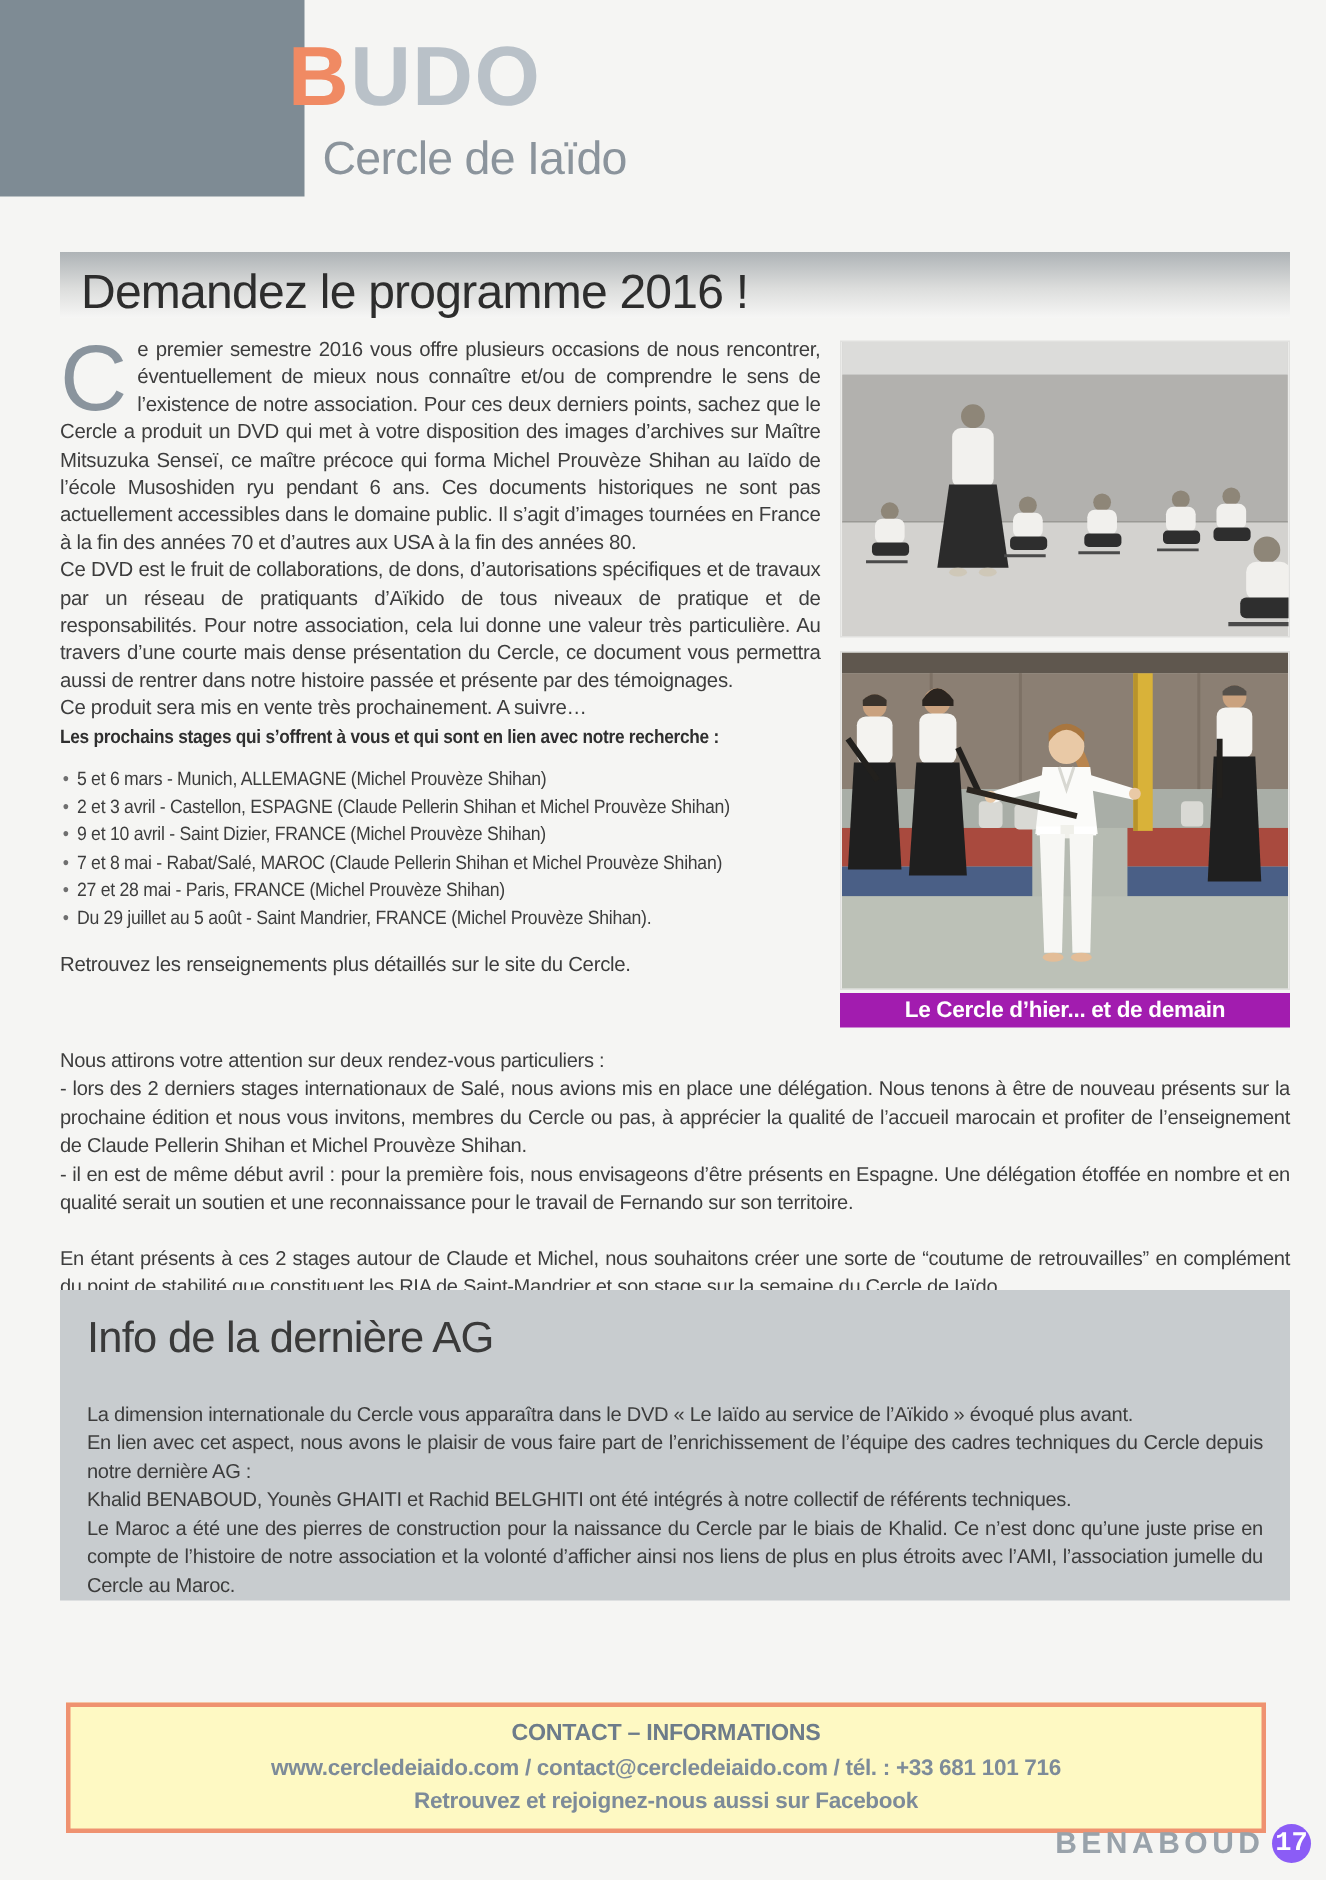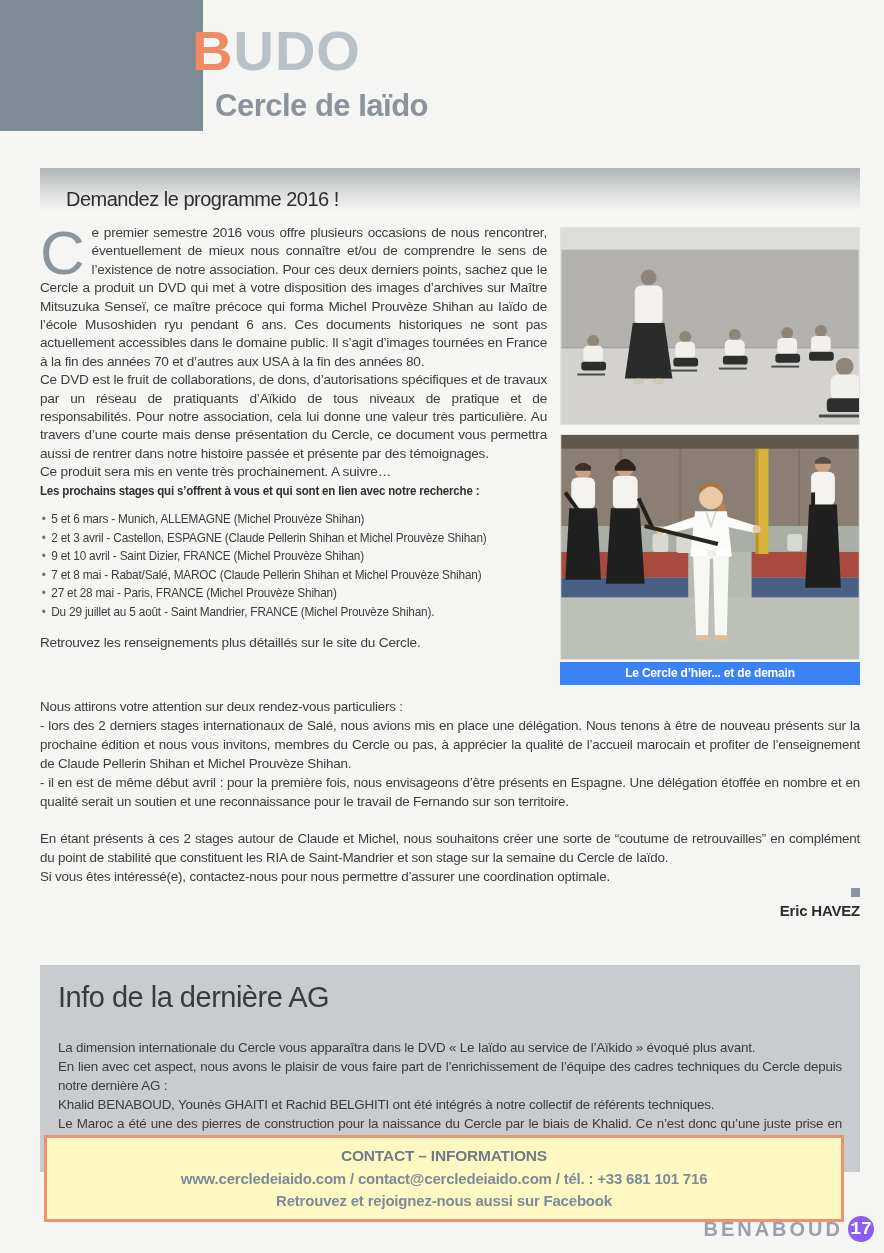--- a/index.html
+++ b/index.html
@@ -19,31 +19,31 @@
     background:#7e8b94;
   }
   .logo{
     position:absolute;left:192px;top:14px;
     font-size:56px;font-weight:bold;letter-spacing:1px;line-height:74px;
   }
   .logo .b{color:#f08a63;}
   .logo .rest{color:#b9c1c8;}
   .section-title{
     position:absolute;left:215px;top:88px;
-    font-size:31px;font-weight:bold;color:#8b949c;letter-spacing:-0.5px;
+    font-size:31px;font-weight:normal;color:#8b949c;letter-spacing:-0.5px;
   }
 
   
   .title-bar{
     position:absolute;left:40px;top:168px;width:820px;height:44px;
     background:linear-gradient(to bottom,#aeb3b6 0%,#dcdddc 55%,#f6f6f5 100%);
   }
   .title-bar h1{
-    margin:16px;padding:4px 0 0 10px;
-    font-size:20px;font-weight:normal;color:#2d2d2d;letter-spacing:-0.5px;
+    margin:4px;padding:4px 0 0 10px;
+    font-size:32px;font-weight:normal;color:#2d2d2d;letter-spacing:-0.5px;
   }
 
   
   .left-col{
     position:absolute;left:40px;top:224px;width:507px;
     font-size:13.6px;line-height:18.4px;text-align:justify;letter-spacing:-0.2px;
   }
   .left-col p{margin:0 0 0 0;}
   .dropcap{
     float:left;
@@ -69,22 +69,22 @@
   ul.stages li::before{
     content:"•";color:#6f6f6f;margin:0 6px 0 2px;
   }
   .site-note{margin-top:14px;}
 
   
   .right-col{position:absolute;left:560px;top:227px;width:300px;}
   .photo{display:block;border:1px solid #e1e1df;box-sizing:border-box;}
   .photo-1{margin-bottom:9px;}
   .caption-bar{
-    margin-top:2px;height:23px;background:#3b82f6;
-    color:#ffffff;font-weight:bold;font-size:12px;line-height:23px;
+    margin-top:2px;height:23px;background:#a21caf;
+    color:#ffffff;font-weight:bold;font-size:15px;line-height:23px;
     text-align:center;letter-spacing:-0.2px;
   }
 
   
   .fullwidth{
     position:absolute;left:40px;top:697px;width:820px;
     font-size:13.4px;line-height:19px;text-align:justify;letter-spacing:-0.2px;
   }
   .fullwidth p{margin:0;}
   .fullwidth .closing{margin-top:18px;}
@@ -92,21 +92,21 @@
     width:9px;height:9px;background:#8b949c;
     margin:2px 0 4px auto;
   }
   .author{
     text-align:right;font-weight:bold;font-size:15px;color:#2d2d2d;
     letter-spacing:-0.2px;
   }
 
   
   .ag-box{
-    position:absolute;left:40px;top:965px;width:820px;height:207px;
+    position:absolute;left:40px;top:860px;width:820px;height:207px;
     background:#c8cccf;box-sizing:border-box;
     padding:14px 18px 0 18px;
   }
   .ag-box h2{
     margin:2px 0 24px 0;
     font-size:29px;font-weight:normal;color:#3a3a3a;letter-spacing:-0.5px;
   }
   .ag-box p{
     margin:0;font-size:13.4px;line-height:19px;text-align:justify;
     color:#3c3c3c;letter-spacing:-0.2px;

